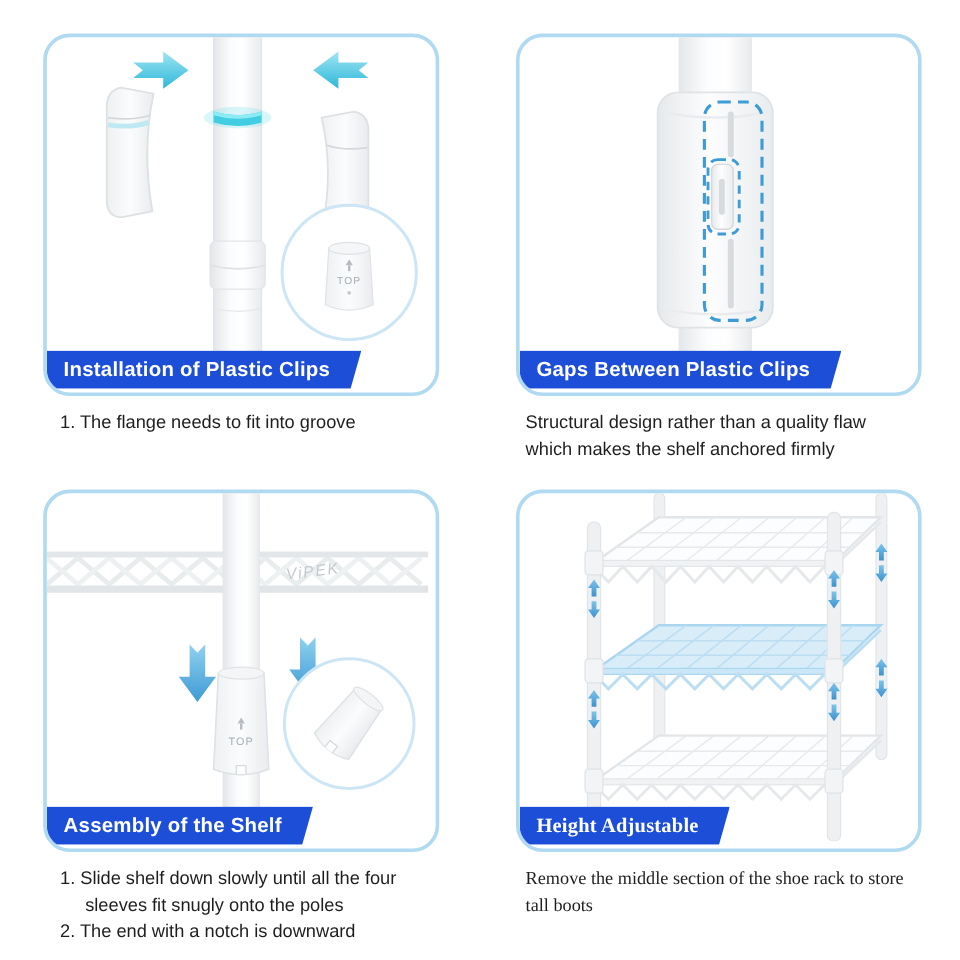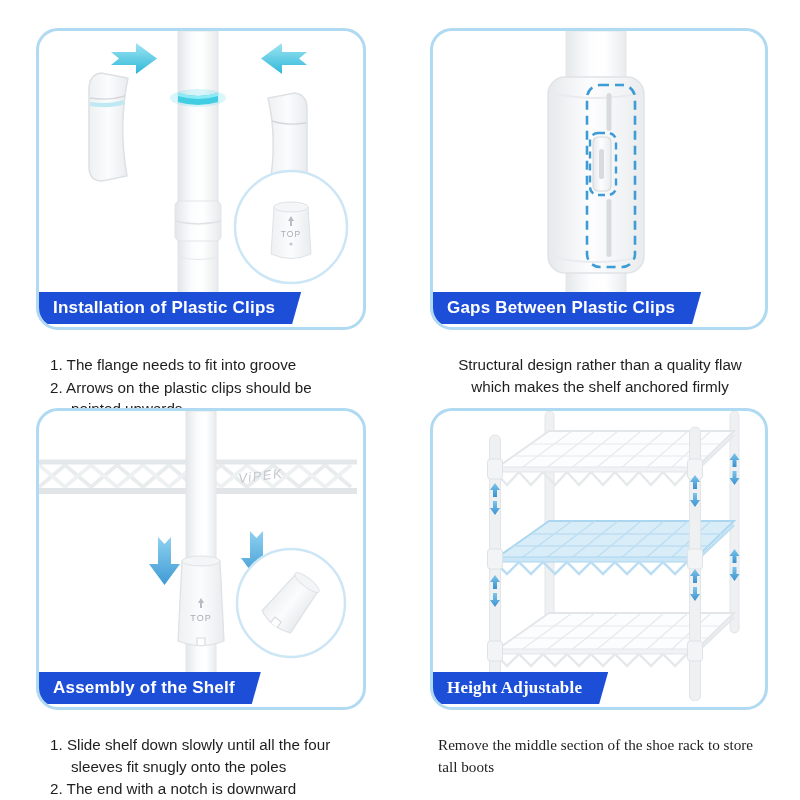--- a/index.html
+++ b/index.html
@@ -18,21 +18,21 @@
   .panel svg{display:block;}
   .banner{
     position:absolute;left:0;bottom:3px;
     height:32px;line-height:32px;
     background:#1d4ed8;color:#fff;
     font-weight:bold;font-size:17px;
     padding:0 26px 0 14px;white-space:nowrap;
     clip-path:polygon(0 0,100% 0,calc(100% - 9px) 100%,0 100%);
     letter-spacing:.2px;
   }
-  .notes{margin-top:24px;color:#1e1e1e;font-size:15.2px;line-height:1.42;}
+  .notes{margin-top:12px;color:#1e1e1e;font-size:15.2px;line-height:1.42;}
   .notes--pad14{padding-left:14px;}
   .notes--pad8{padding-left:8px;}
   .note{margin:1px 0;}
   .note--numbered{padding-left:21px;text-indent:-21px;}
 </style>
 </head>
 <body>
 
 <div class="canvas">
 
@@ -95,25 +95,24 @@
           <path d="M249 190 L252 185 L255 190 Z" fill="#b6bcc1"></path>
           <rect x="251" y="190" width="2" height="5" fill="#b6bcc1"></rect>
           <text x="252" y="206" font-size="8.5" fill="#a7aeb4" text-anchor="middle" letter-spacing="1">TOP</text>
           <circle cx="252" cy="213" r="1.6" fill="#c4c9ce"></circle>
         </g>
       </svg>
       <div class="banner">Installation of Plastic Clips</div>
     </div>
     <div class="notes notes--pad14">
       <div class="note note--numbered">1. The flange needs to fit into groove</div>
-      <div class="note note--numbered">2. Arrows on the plastic clips should be pointed upwards</div>
     </div>
   </div>
 
-  <div class="block" style="left:430px;top:28px;width:332px;text-align:center;">
+  <div class="block" style="left:430px;top:28px;width:332px;">
     <div class="panel" style="width:332px;height:296px;">
       <svg viewBox="0 0 326 290" width="326" height="290">
         <defs>
           <linearGradient id="p2pole" x1="0" y1="0" x2="1" y2="0">
             <stop offset="0" stop-color="#e5e8ea"></stop>
               <stop offset="0.4" stop-color="#fcfdfe"></stop>
             <stop offset="0.65" stop-color="#ffffff"></stop>
               <stop offset="1" stop-color="#e8ebed"></stop>
           </linearGradient>
           <linearGradient id="p2sleeve" x1="0" y1="0" x2="1" y2="0">

